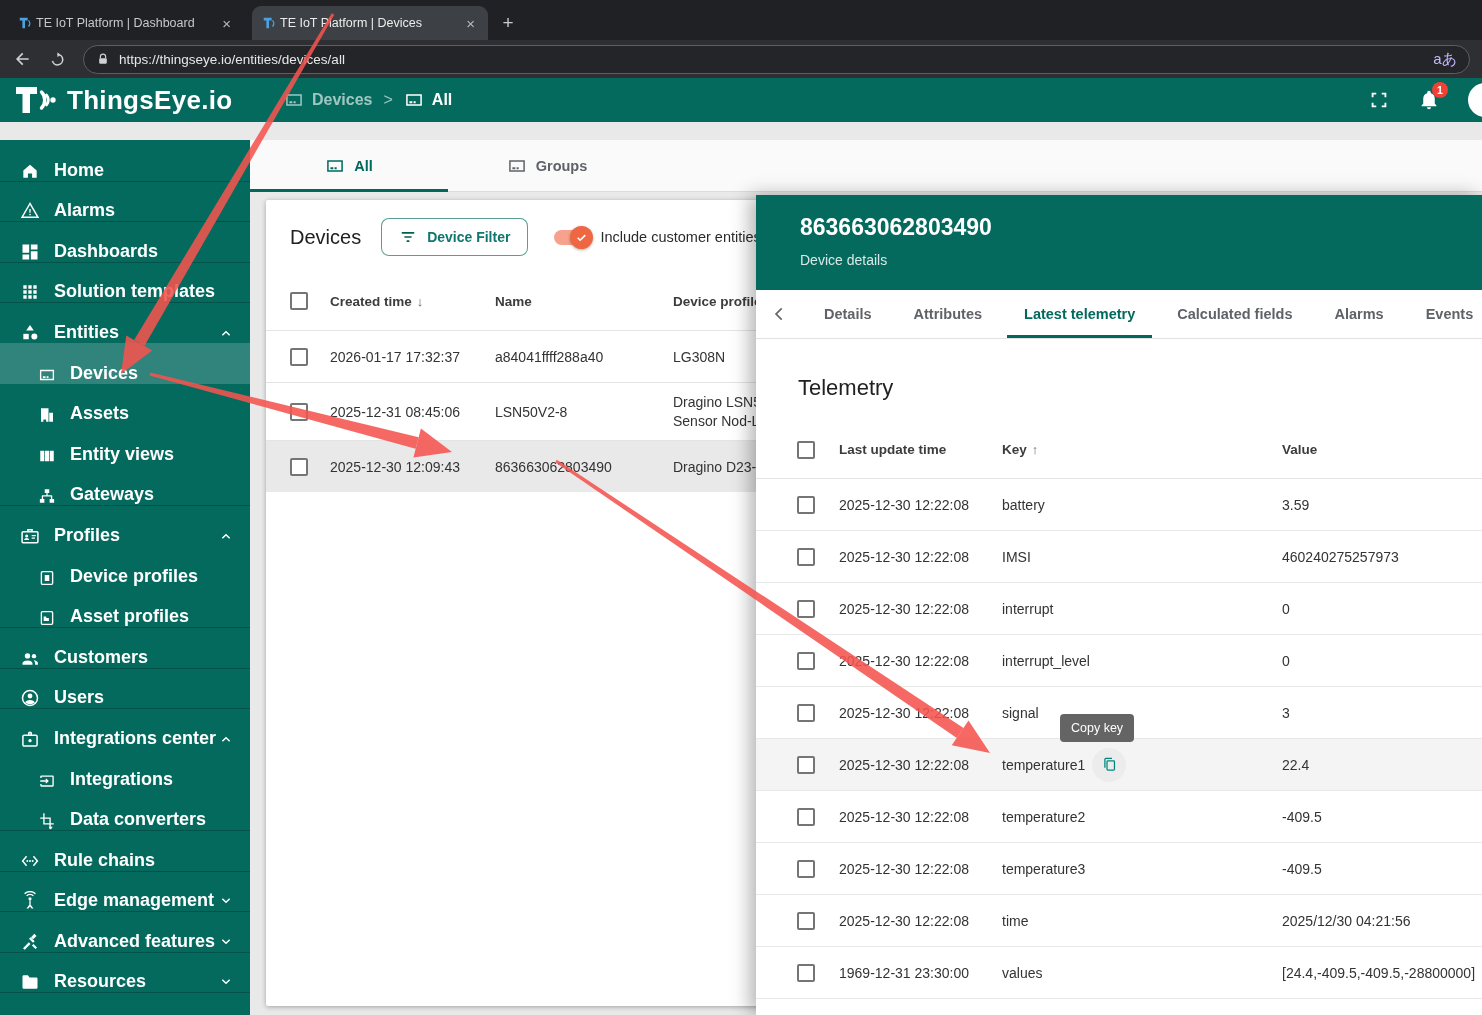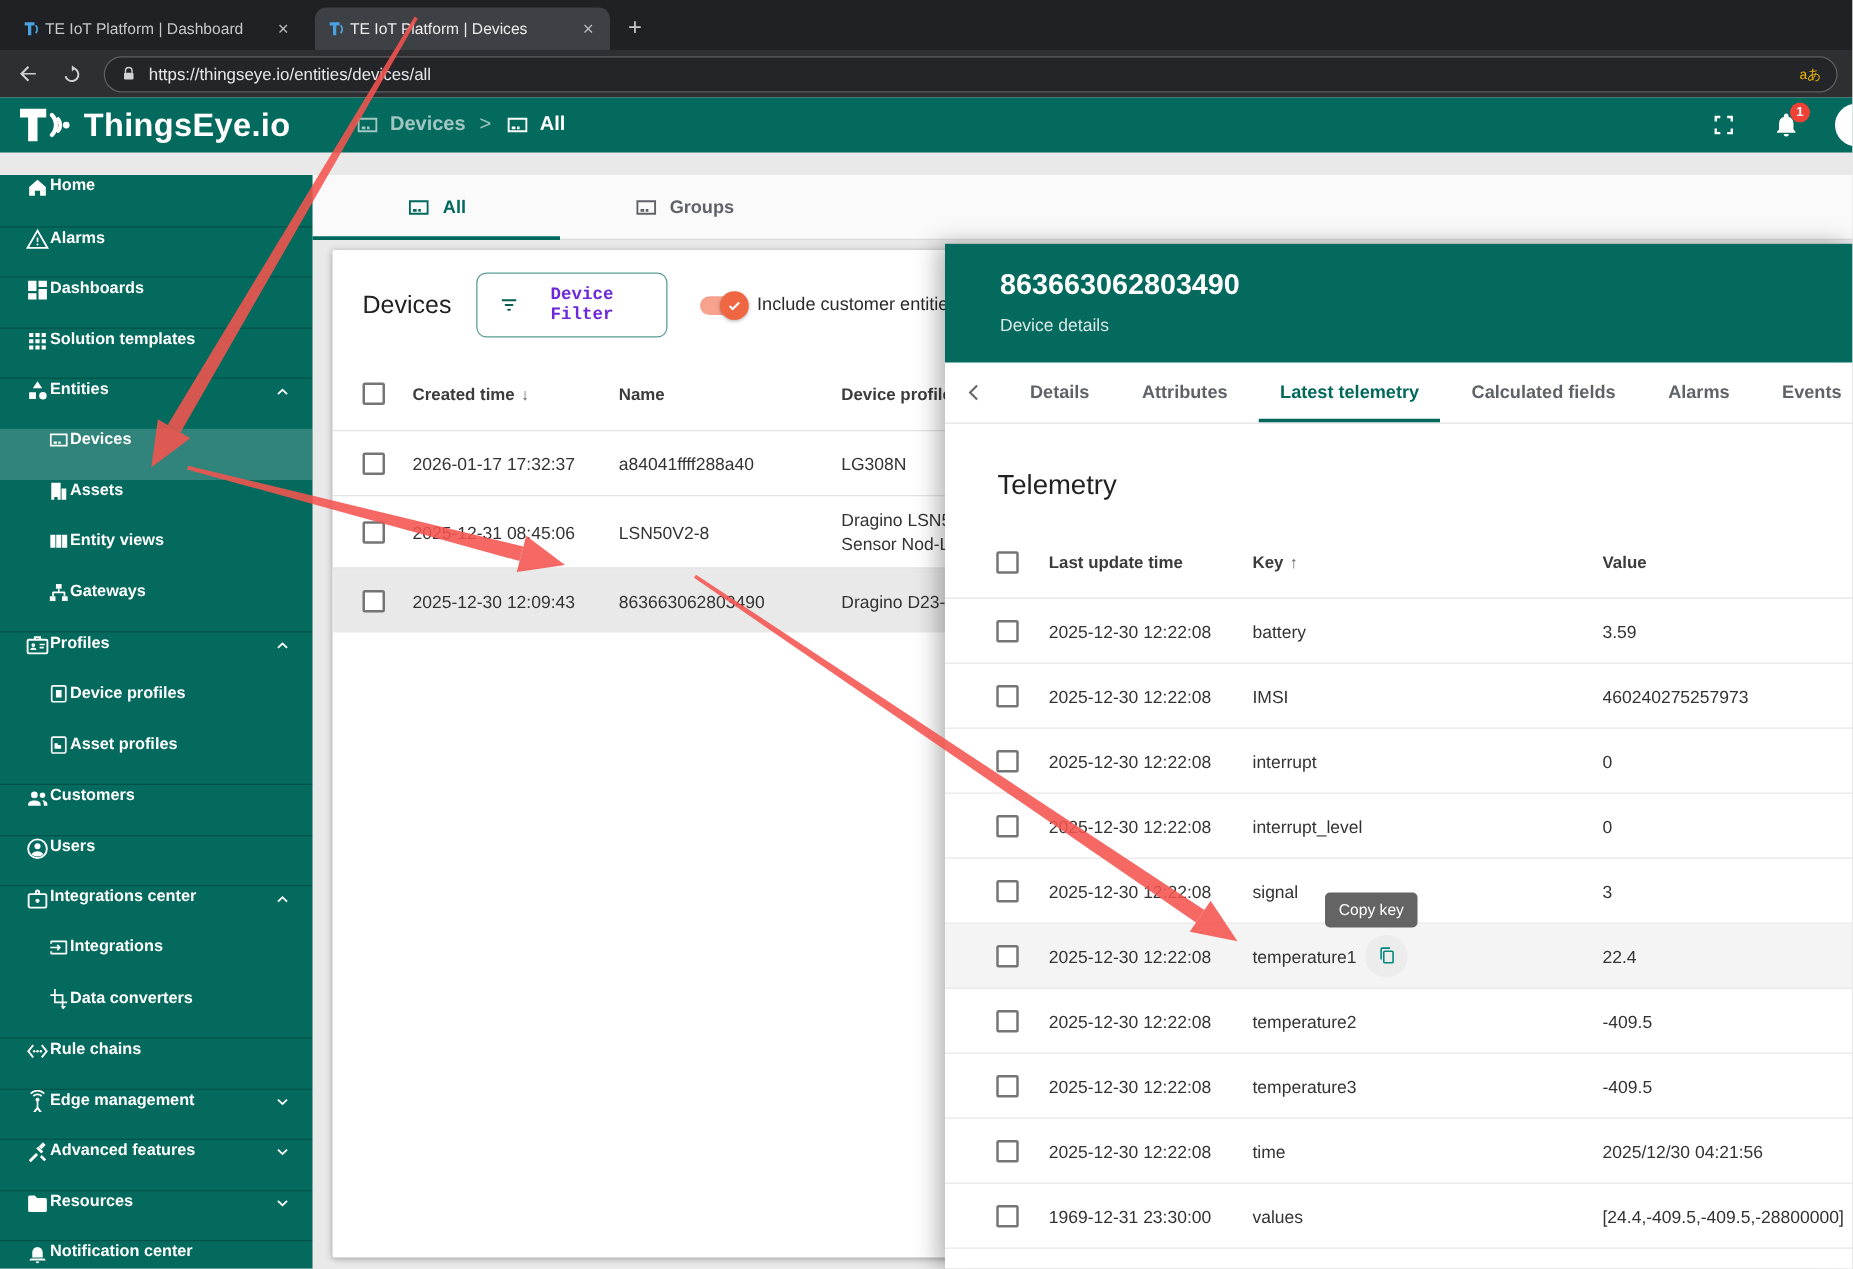--- a/index.html
+++ b/index.html
@@ -16,59 +16,59 @@
 .btab.active{background:#3d4044;color:#ececec}
 .btab .ttl{flex:1;overflow:hidden;text-overflow:ellipsis}
 .tclose{font-size:15px;color:#b7b9bc;padding:0 3px;flex:none}
 .newtab{width:28px;height:28px;margin:0 0 3px 6px;display:flex;align-items:center;justify-content:center;
   color:#c6c8cb;font-size:19px;border-radius:50%}
 .urlbar{position:absolute;left:0;top:40px;right:0;height:38px;background:#2d2f33;display:flex;align-items:center;
   padding:0 12px;gap:16px;z-index:2}
 .navic{color:#cfd1d4}
 .pill{flex:1;height:29px;background:#232528;border:1px solid #5c5e63;border-radius:15px;display:flex;
   align-items:center;padding:0 12px;gap:9px;font-size:13.5px;color:#e6e7e9}
-.pill .trans{margin-left:auto;color:#eab308;font-size:11px}
+.pill .trans{margin-left:auto;color:#c4b5fd;font-size:15px}
 
 
 .appbar{position:absolute;left:0;top:78px;right:0;height:44px;background:var(--teal);display:flex;align-items:center;color:#fff;z-index:2}
 .logo{display:flex;align-items:center;gap:9px;padding-left:12px;width:252px;flex:none}
 .brand{font-size:26px;font-weight:700;letter-spacing:.3px}
 .crumbs{display:flex;align-items:center;gap:11px;margin-left:32px;font-size:16px;font-weight:700}
 .crumb{display:flex;align-items:center;gap:8px}
 .crumb.dim{color:rgba(255,255,255,.62)}
 .csep{color:rgba(255,255,255,.62);font-weight:400}
 .hicons{margin-left:auto;display:flex;align-items:center;gap:28px;margin-right:0;padding-right:0}
 .bellwrap{position:relative}
 .badge{position:absolute;top:-7px;right:-8px;min-width:16px;height:16px;border-radius:8px;background:#ef4136;
   color:#fff;font-size:10.5px;font-weight:700;display:flex;align-items:center;justify-content:center;padding:0 3px}
 .avatar{width:34px;height:34px;border-radius:50%;background:#fff;margin-right:-20px;flex:none}
 
 
 .sidebar{position:absolute;left:0;top:140px;width:250px;bottom:0;background:var(--teal);color:#fff;overflow:hidden;z-index:2}
-.nav{height:40.6px;display:flex;align-items:flex-start;padding-left:20px;font-size:13px;font-weight:700;position:relative}
+.nav{height:40.6px;display:flex;align-items:flex-end;gap:14px;padding-left:20px;font-size:18px;font-weight:700;position:relative}
 .nav.sub{padding-left:38px}
 .nav.divided{border-top:1px solid rgba(0,0,0,.22)}
 .nav.active{background:rgba(255,255,255,.18)}
 .nico{width:20px;height:20px;flex:none;color:#fff}
 .nav.sub .nico{width:18px;height:18px}
 .chev{position:absolute;right:14px;width:20px;height:20px;color:#fff}
 
 
 .mtabs{position:absolute;left:250px;top:140px;right:0;height:52px;background:#fafafa;border-bottom:1px solid #dcdcdc;display:flex;z-index:1}
 .mtab{width:198px;display:flex;align-items:center;justify-content:center;gap:9px;font-size:14.5px;font-weight:700;color:#5f6368;position:relative}
 .mtab .dico{width:20px;height:20px}
 .mtab.active{color:var(--accent)}
 .mtab.active::after{content:"";position:absolute;left:0;right:0;bottom:-1px;height:3px;background:var(--accent)}
 
 .card{position:absolute;left:266px;top:200px;width:500px;bottom:9px;background:#fff;border-radius:2px;
   box-shadow:0 1px 5px rgba(0,0,0,.3);z-index:1}
 .card-head{display:flex;align-items:center;padding:18px 0 8px 24px;gap:20px}
 .card-title{font-size:20px;color:#212121}
-.btn-filter{display:flex;align-items:center;border:1px solid rgba(0,105,92,.65);color:#6d28d9;
-  background:#fff;font-weight:700;font-size:14px;padding:9px 17px;border-radius:8px;font-family:Liberation Mono, monospace}
+.btn-filter{display:flex;align-items:center;gap:10px;border:1px solid rgba(0,105,92,.65);color:#0f766e;
+  background:#fff;font-weight:700;font-size:14px;padding:9px 17px;border-radius:8px;font-family:Liberation Sans, sans-serif}
 .btn-filter .fico{width:18px;height:18px;color:#055e52}
 .togglegrp{display:flex;align-items:center;gap:10px;margin-left:6px}
 .toggle{position:relative;width:36px;height:15px;border-radius:8px;background:#f6a28c;flex:none}
 .knob{position:absolute;right:-3px;top:-4px;width:23px;height:23px;border-radius:50%;background:#ef6742;
   display:flex;align-items:center;justify-content:center;box-shadow:0 1px 3px rgba(0,0,0,.3)}
 .knob svg{width:13px;height:13px}
 .toggle-label{font-size:14.5px;color:#2b2b2b;white-space:nowrap}
 
 .dhead,.drow{display:grid;grid-template-columns:40px 165px 178px 1fr;padding-left:24px;align-items:center}
 .dhead{height:58px;font-size:13.5px;font-weight:700;color:#3c3c3c;margin-top:8px}

